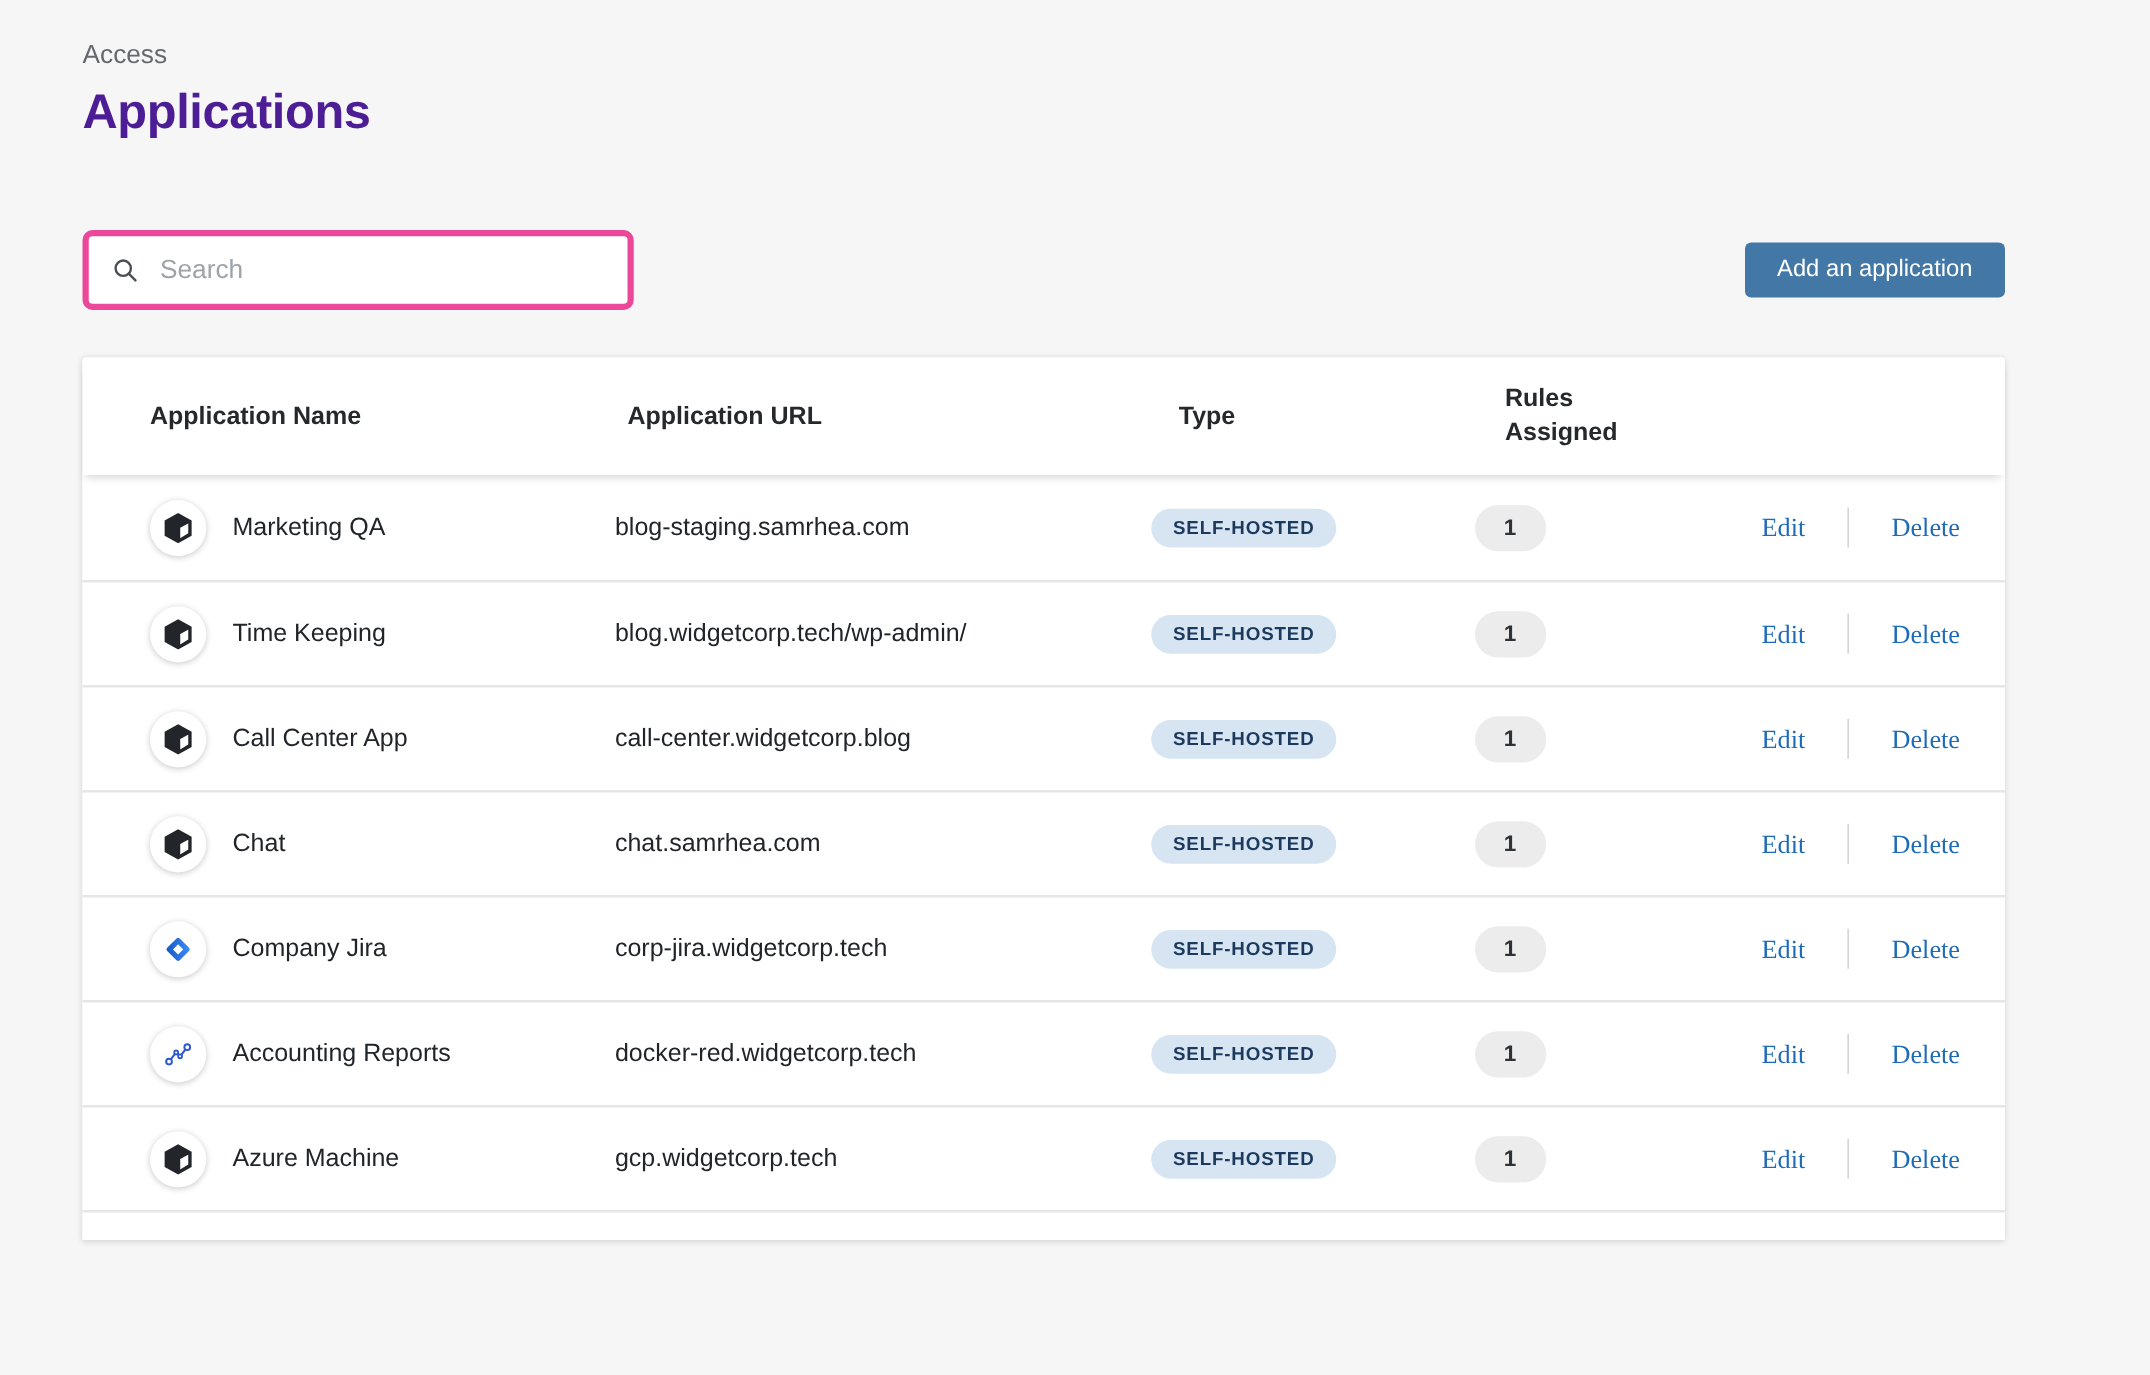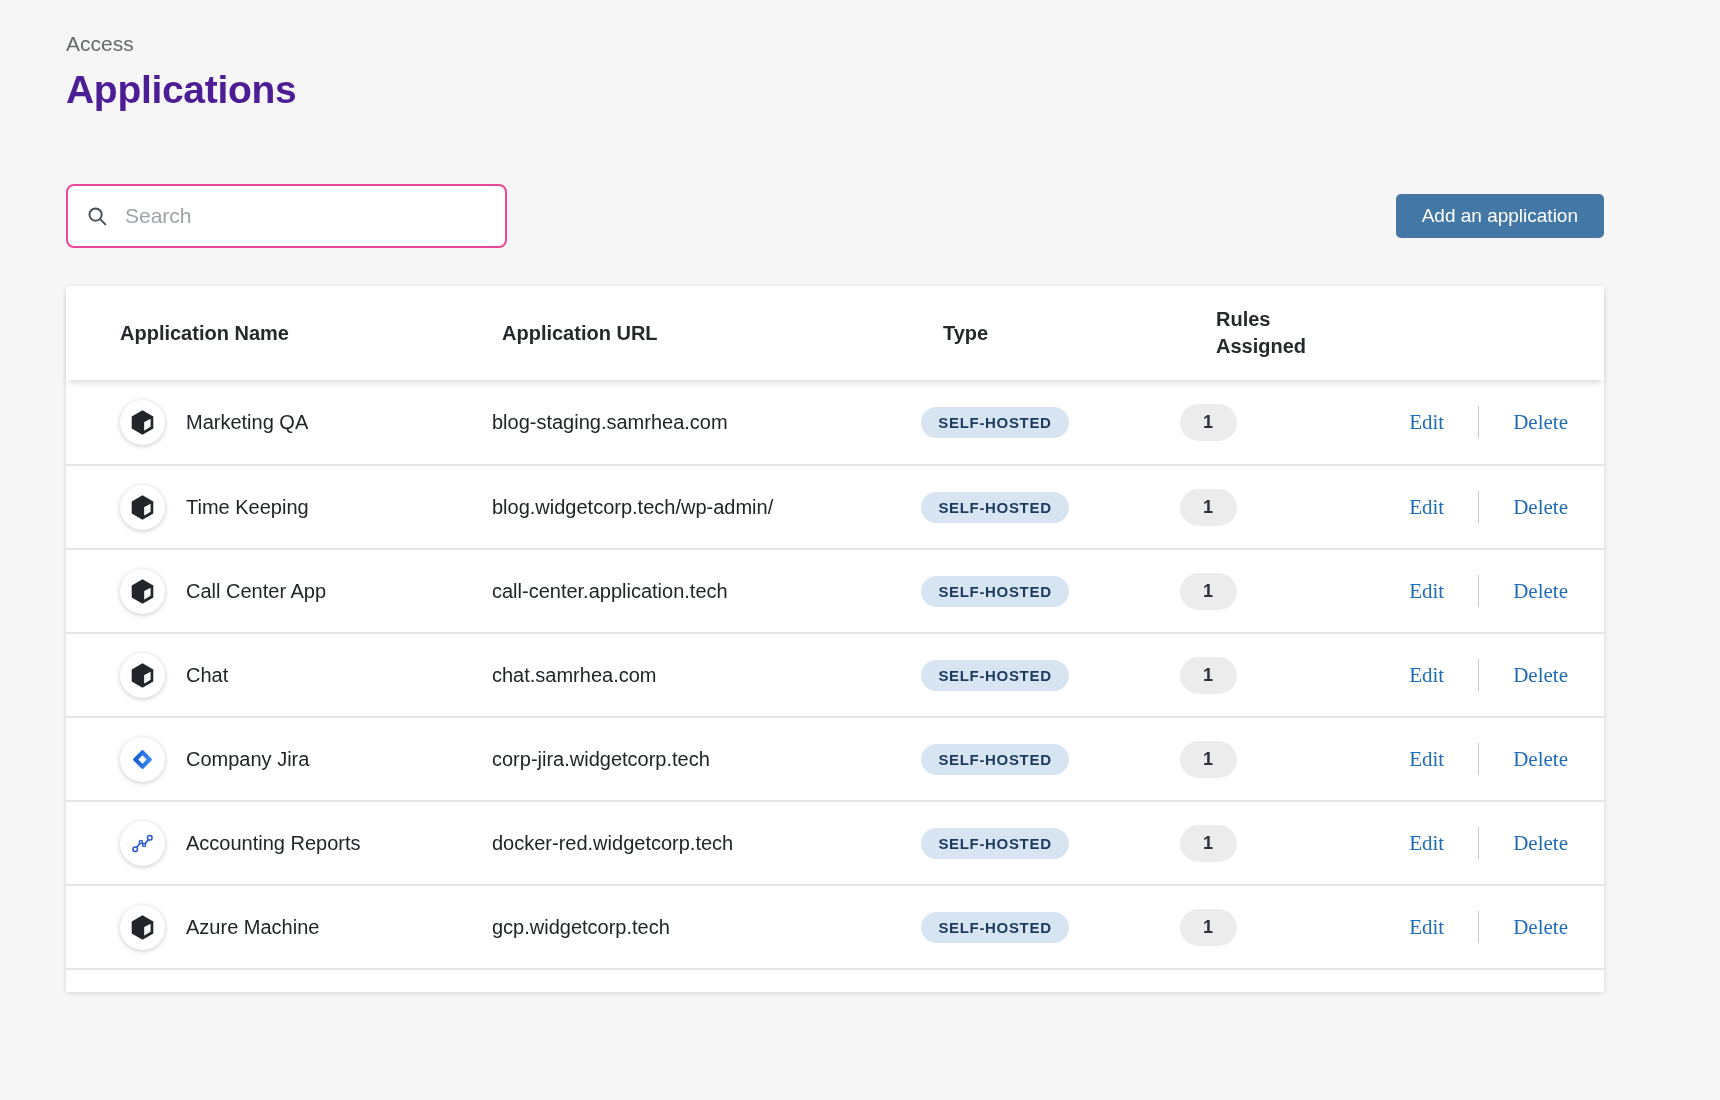--- a/index.html
+++ b/index.html
@@ -29,21 +29,21 @@
   .toolbar {
     margin-top: 72px;
     display: flex;
     justify-content: space-between;
     align-items: center;
   }
   .search-box {
     width: 441px;
     height: 64px;
     background: #fff;
-    border: 2px solid #ec4899;
+    border: 5px solid #ec4899;
     border-radius: 8px;
     display: flex;
     align-items: center;
     padding: 12px 18px;
     gap: 16px;
   }
   .search-box input {
     border: none;
     outline: none;
     flex: 1;
@@ -101,21 +101,21 @@
   .col-rules { width: 240px; }
   .col-actions {
     flex: 1;
     display: flex;
     justify-content: flex-end;
     align-items: center;
     gap: 34px;
     padding-right: 36px;
     font-family: Liberation Serif, serif;
   }
-  .th-rules { max-width: 130px; line-height: 1.35; margin-left: 12px; }
+  .th-rules { max-width: 130px; line-height: 1.35; }
 
   .app-icon-circle {
     width: 45px; height: 45px;
     border-radius: 50%;
     background: #fff;
     box-shadow: 0 1px 5px rgba(0,0,0,0.22);
     display: flex;
     align-items: center;
     justify-content: center;
     flex-shrink: 0;
@@ -245,21 +245,21 @@
 
     <div class="row">
       <div class="col-name">
         <span class="app-icon-circle">
             <svg width="27" height="27" viewBox="0 0 24 24">
               <use href="#icon-cube"></use>
             </svg>
           </span>
         <span class="cell-text">Call Center App</span>
       </div>
-      <div class="col-url"><span class="cell-text">call-center.application.tech</span></div>
+      <div class="col-url"><span class="cell-text">call-center.widgetcorp.blog</span></div>
       <div class="col-type"><span class="badge">SELF-HOSTED</span></div>
       <div class="col-rules"><span class="rules-pill">1</span></div>
       <div class="col-actions">
         <a class="link">Edit</a>
         <span class="action-divider"></span>
         <a class="link">Delete</a>
       </div>
     </div>
 
     <div class="row">

